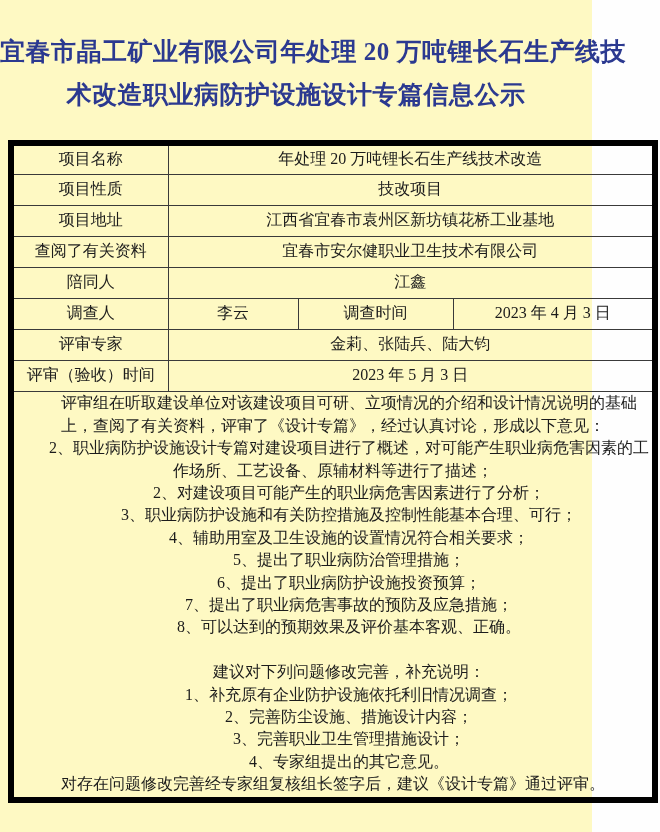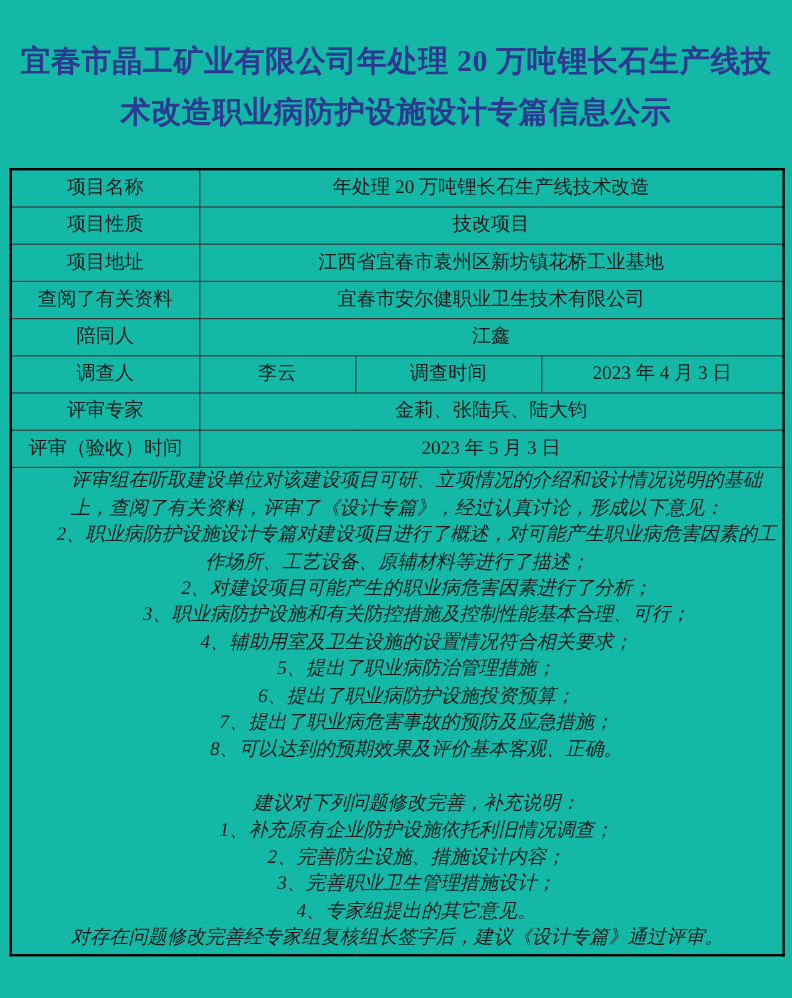--- a/index.html
+++ b/index.html
@@ -1,42 +1,42 @@
 <!DOCTYPE html>
 <html><head>
 <meta charset="utf-8">
 <style>
   html,body{margin:0;padding:0;}
   body{
     width:660px;height:832px;background:#fefefe;
     font-family:"Liberation Serif","DejaVu Serif",serif;
     color:#1c1c1c;overflow:hidden;
   }
-  .page{position:relative;width:660px;height:832px;background:#14b8a6;}
+  .page{position:relative;width:592px;height:832px;background:#fef9c3;}
   .doc-title{
     padding-top:30px;text-align:center;font-weight:bold;
     font-size:25px;line-height:43px;color:#2b3990;letter-spacing:.5px;
     white-space:nowrap;
   }
   table.info{
     border-collapse:collapse;table-layout:fixed;
     width:644px;margin:24px 0 0 8px;
-    border:2px solid #000000;
+    border:6px solid #000000;
   }
   table.info td{
     border:1px solid #3a3a3a;
     font-size:16px;text-align:center;vertical-align:middle;
     padding:0 2px;overflow:hidden;
   }
   tr.r{height:31px;}
   td.opinion{
     height:405px;vertical-align:top;text-align:left;
     padding:3px 36px 2px 6px;
   }
-  td.opinion p{margin:0;font-size:16px;line-height:22.4px;font-style:italic;}
+  td.opinion p{margin:0;font-size:16px;line-height:22.4px;}
   td.opinion p.indent{text-indent:2em;}
   td.opinion p.blank{min-height:22.4px;}
 </style>
 </head>
 <body>
 
 <div class="page">
 
   <div class="doc-title">
     <div>宜春市晶工矿业有限公司年处理 20 万吨锂长石生产线技</div>

